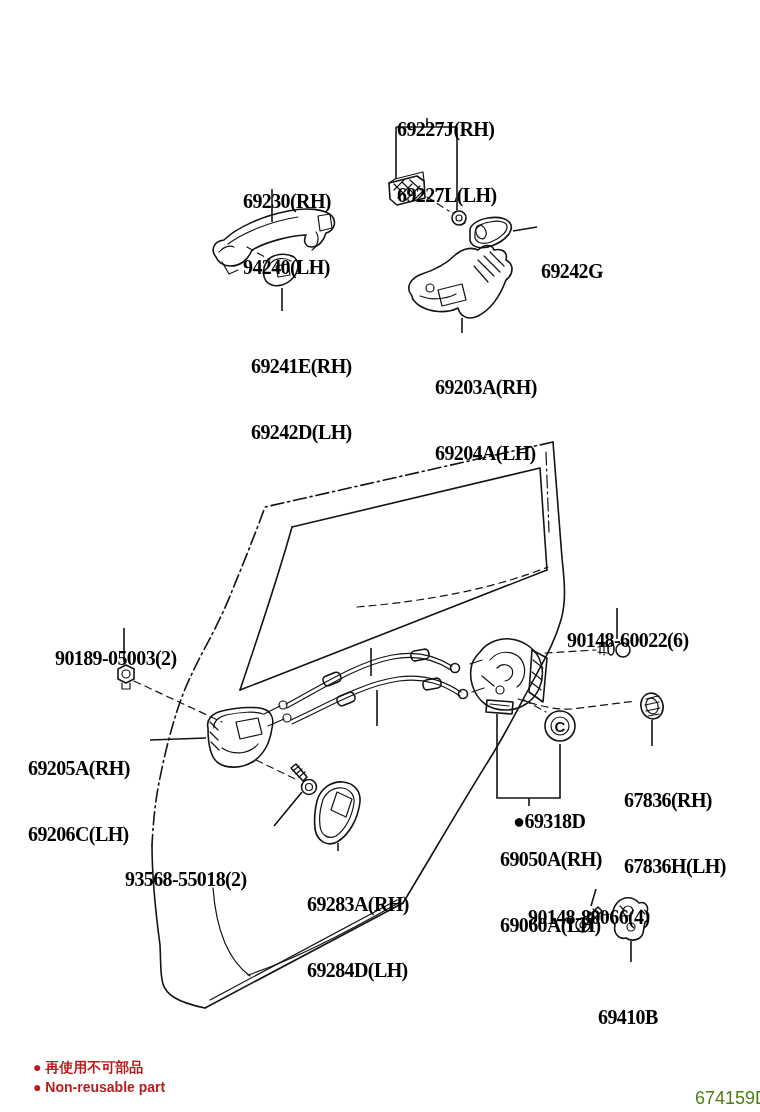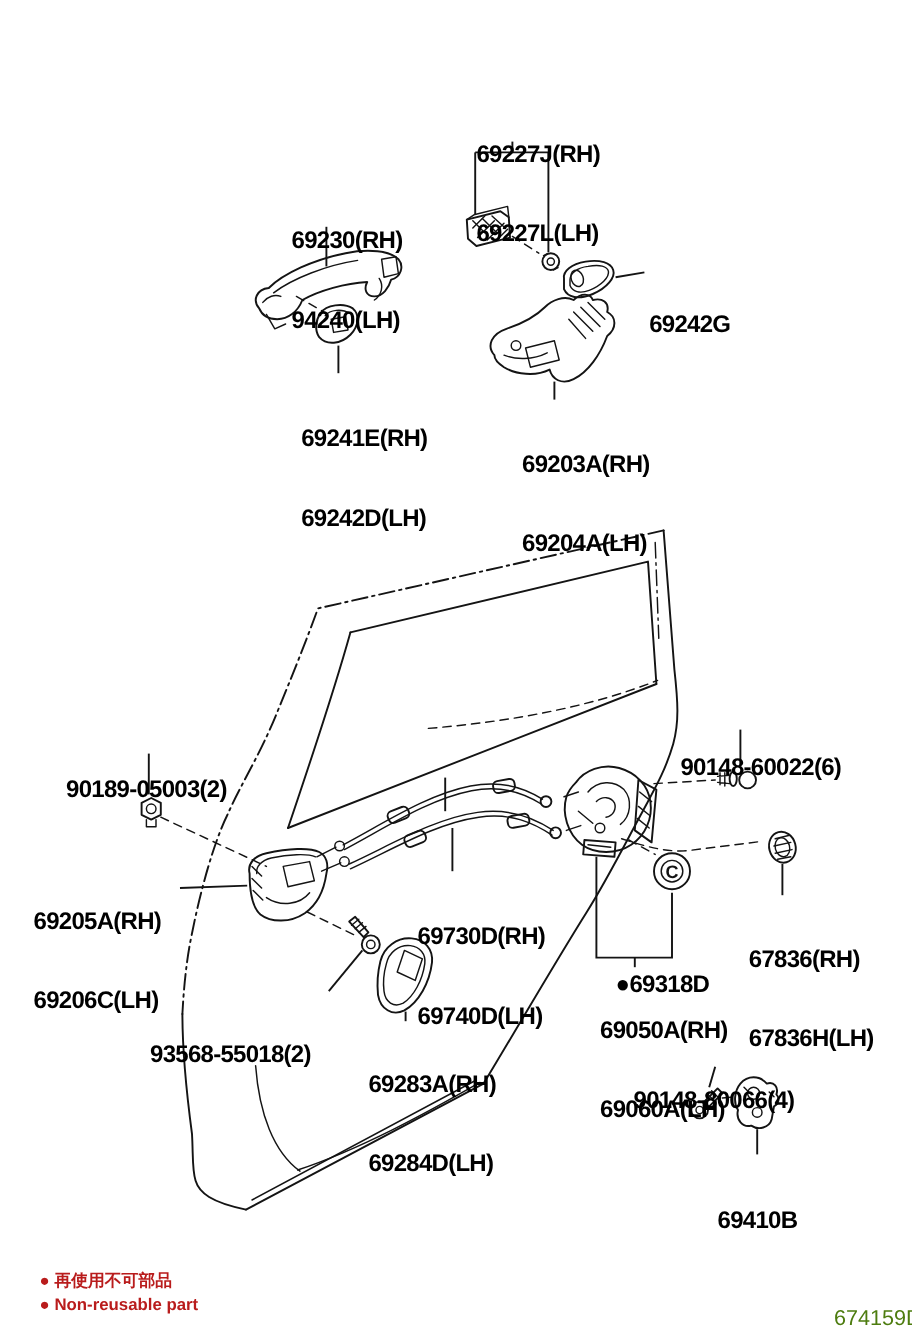--- a/index.html
+++ b/index.html
@@ -1,20 +1,20 @@
 <!DOCTYPE html>
 <html><head>
 <meta charset="utf-8">
 <style>
   html,body{margin:0;padding:0;background:#ffffff;}
   .stage{position:relative;width:760px;height:1112px;background:#ffffff;overflow:hidden;
          font-family:"Liberation Sans", sans-serif;}
   .stage svg{position:absolute;left:0;top:0;}
   .lbl{position:absolute;color:#000;font-weight:bold;font-size:20px;line-height:22px;
-       letter-spacing:-0.6px;white-space:pre;}
+       letter-spacing:-0.6px;white-space:pre;font-family:Liberation Serif, serif;}
   .lbl span{display:block;}
   .legend{position:absolute;color:#b91c1c;font-weight:bold;font-size:14px;line-height:18px;white-space:pre;}
   .doccode{position:absolute;color:#4d7c0f;font-weight:normal;font-size:18px;}
   .stroke{fill:none;stroke:#141414;stroke-width:1.6;stroke-linecap:round;stroke-linejoin:round;}
   .thin{fill:none;stroke:#141414;stroke-width:1.2;stroke-linecap:round;stroke-linejoin:round;}
   .dashdot{stroke-dasharray:13 4 2 4;}
   .dashed{stroke-dasharray:7 5;}
   .leader{fill:none;stroke:#141414;stroke-width:1.6;}
 </style>
 </head>
@@ -220,24 +220,20 @@
 <div class="lbl" style="left:55px;top:603px;">
   <span>90189-05003(2)</span>
 </div>
 <div class="lbl" style="left:567px;top:585px;">
   <span>90148-60022(6)</span>
 </div>
 <div class="lbl" style="left:28px;top:713px;">
   <span>69205A(RH)</span>
   <span>69206C(LH)</span>
 </div>
-<div class="lbl" style="left:348px;top:726px;">
-  <span>69730D(RH)</span>
-  <span>69740D(LH)</span>
-</div>
 <div class="lbl" style="left:624px;top:745px;">
   <span>67836(RH)</span>
   <span>67836H(LH)</span>
 </div>
 <div class="lbl" style="left:513px;top:766px;">
   <span>●69318D</span>
 </div>
 <div class="lbl" style="left:500px;top:804px;">
   <span>69050A(RH)</span>
   <span>69060A(LH)</span>

